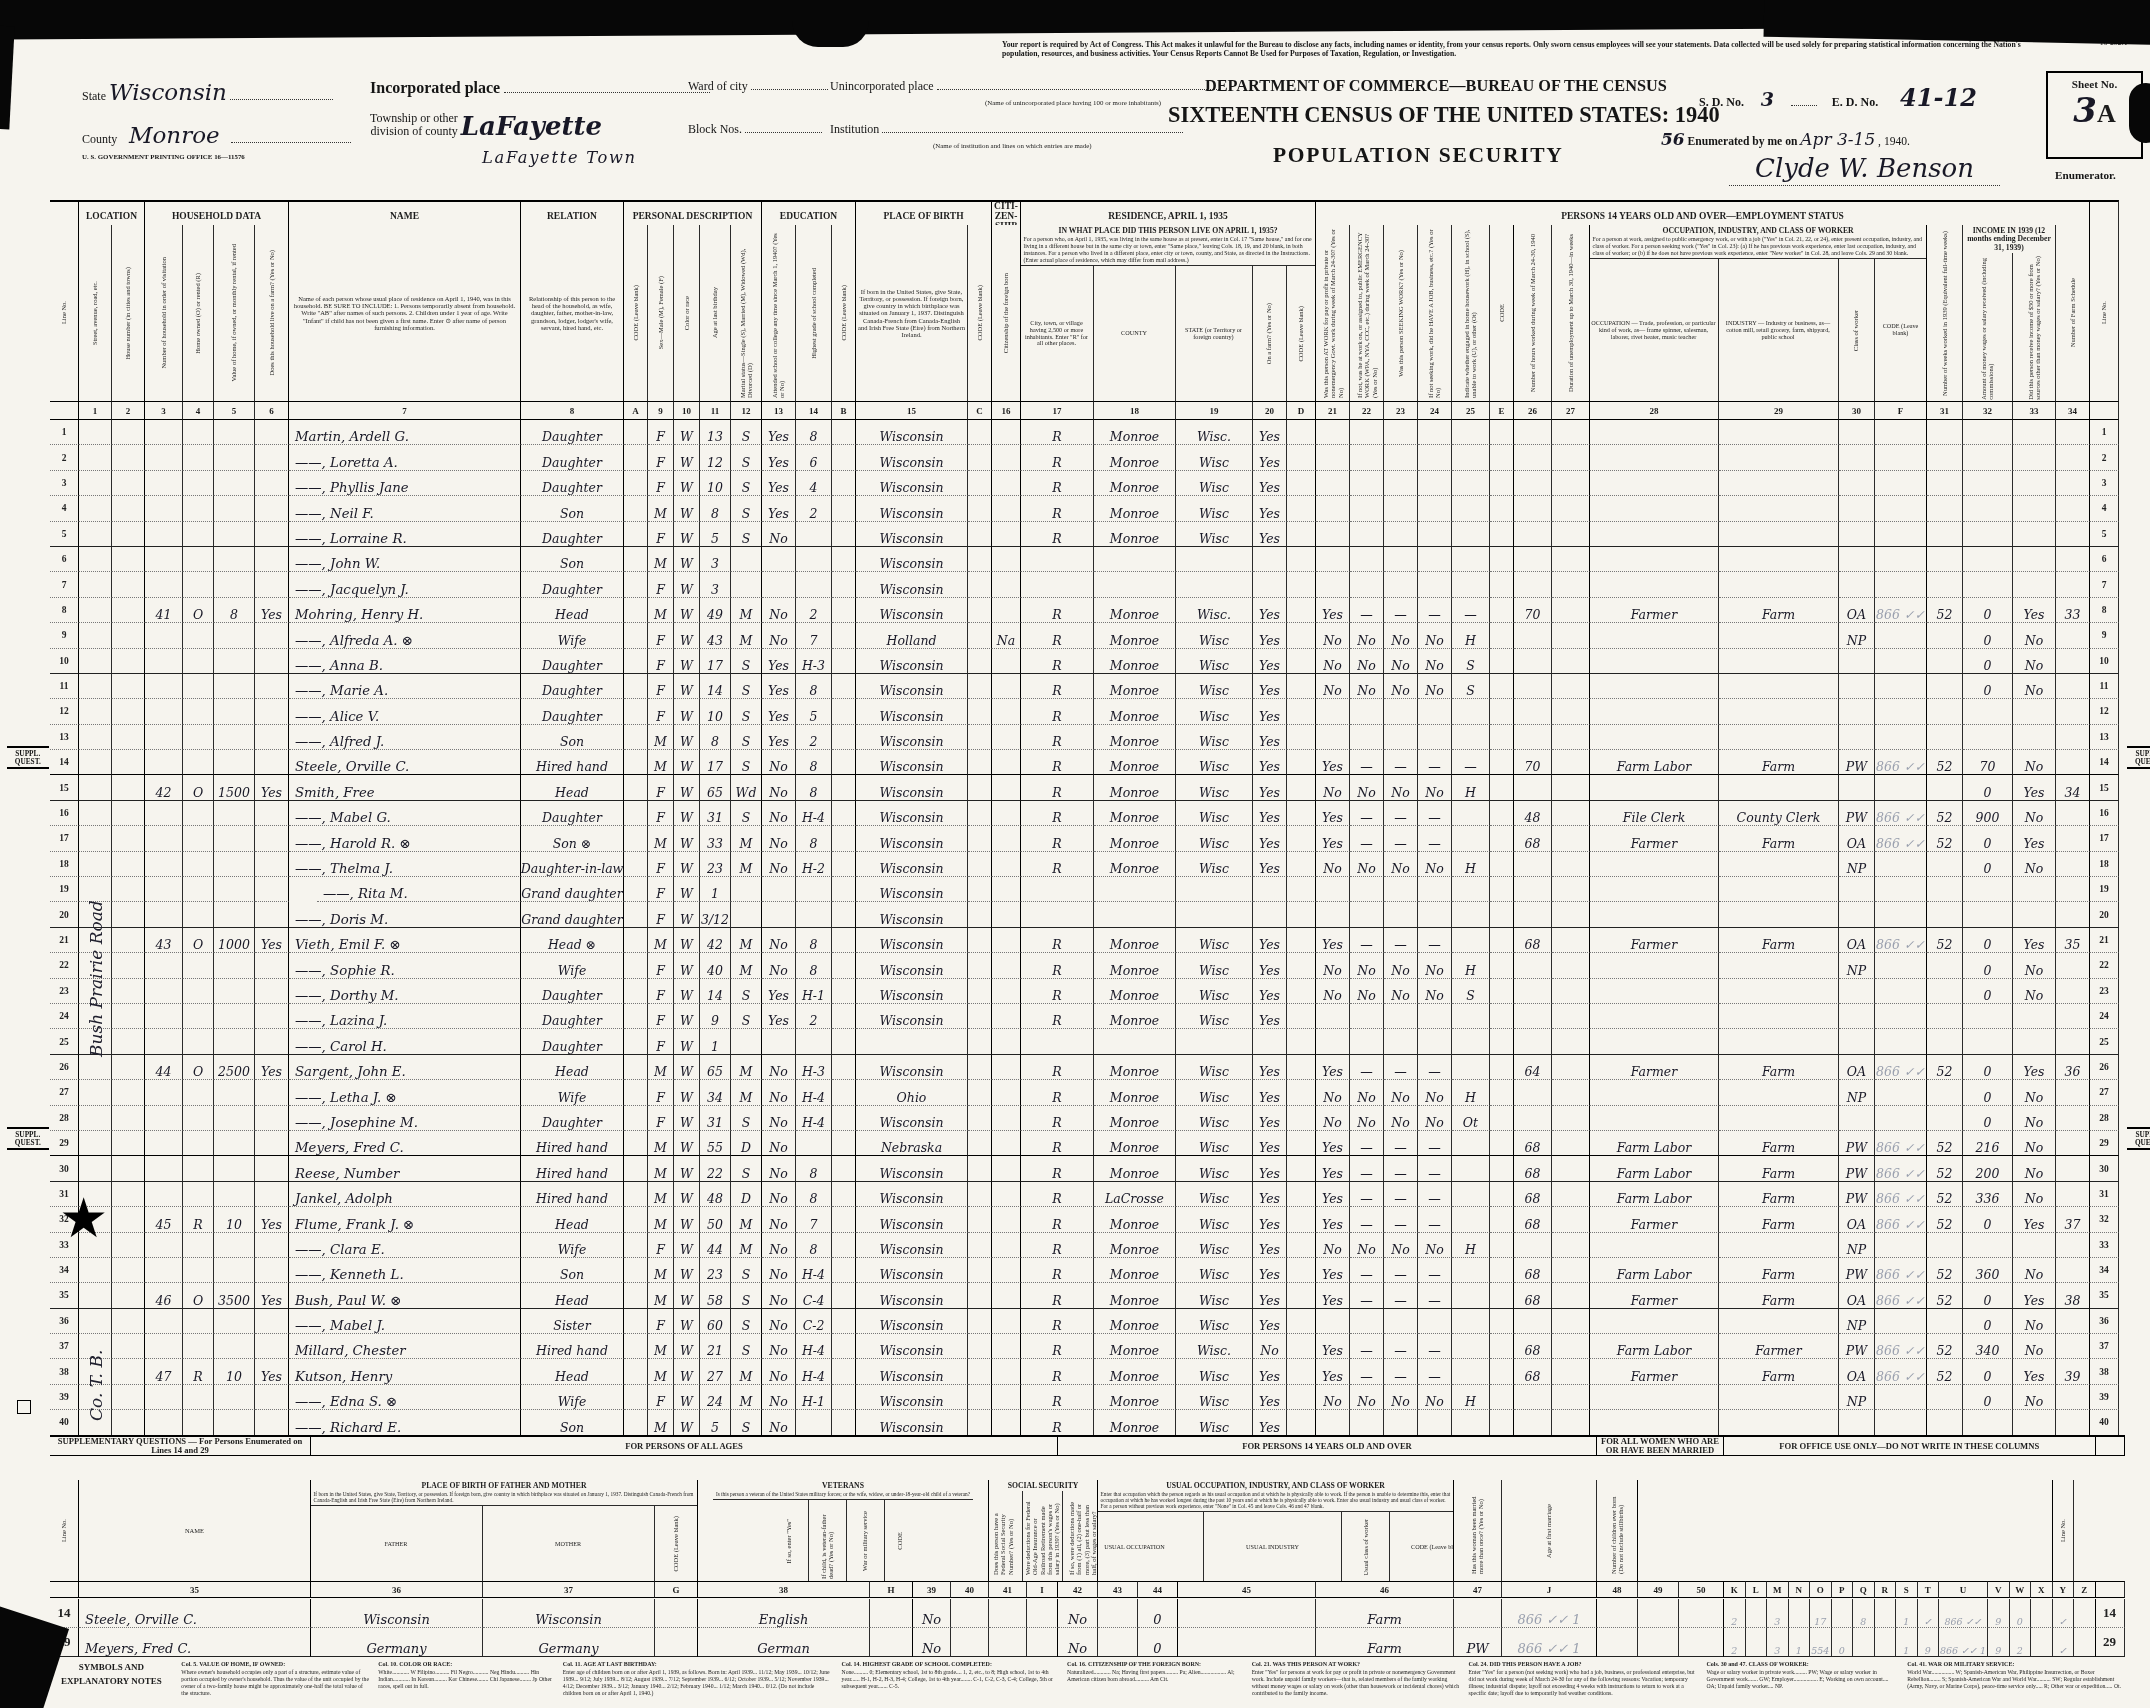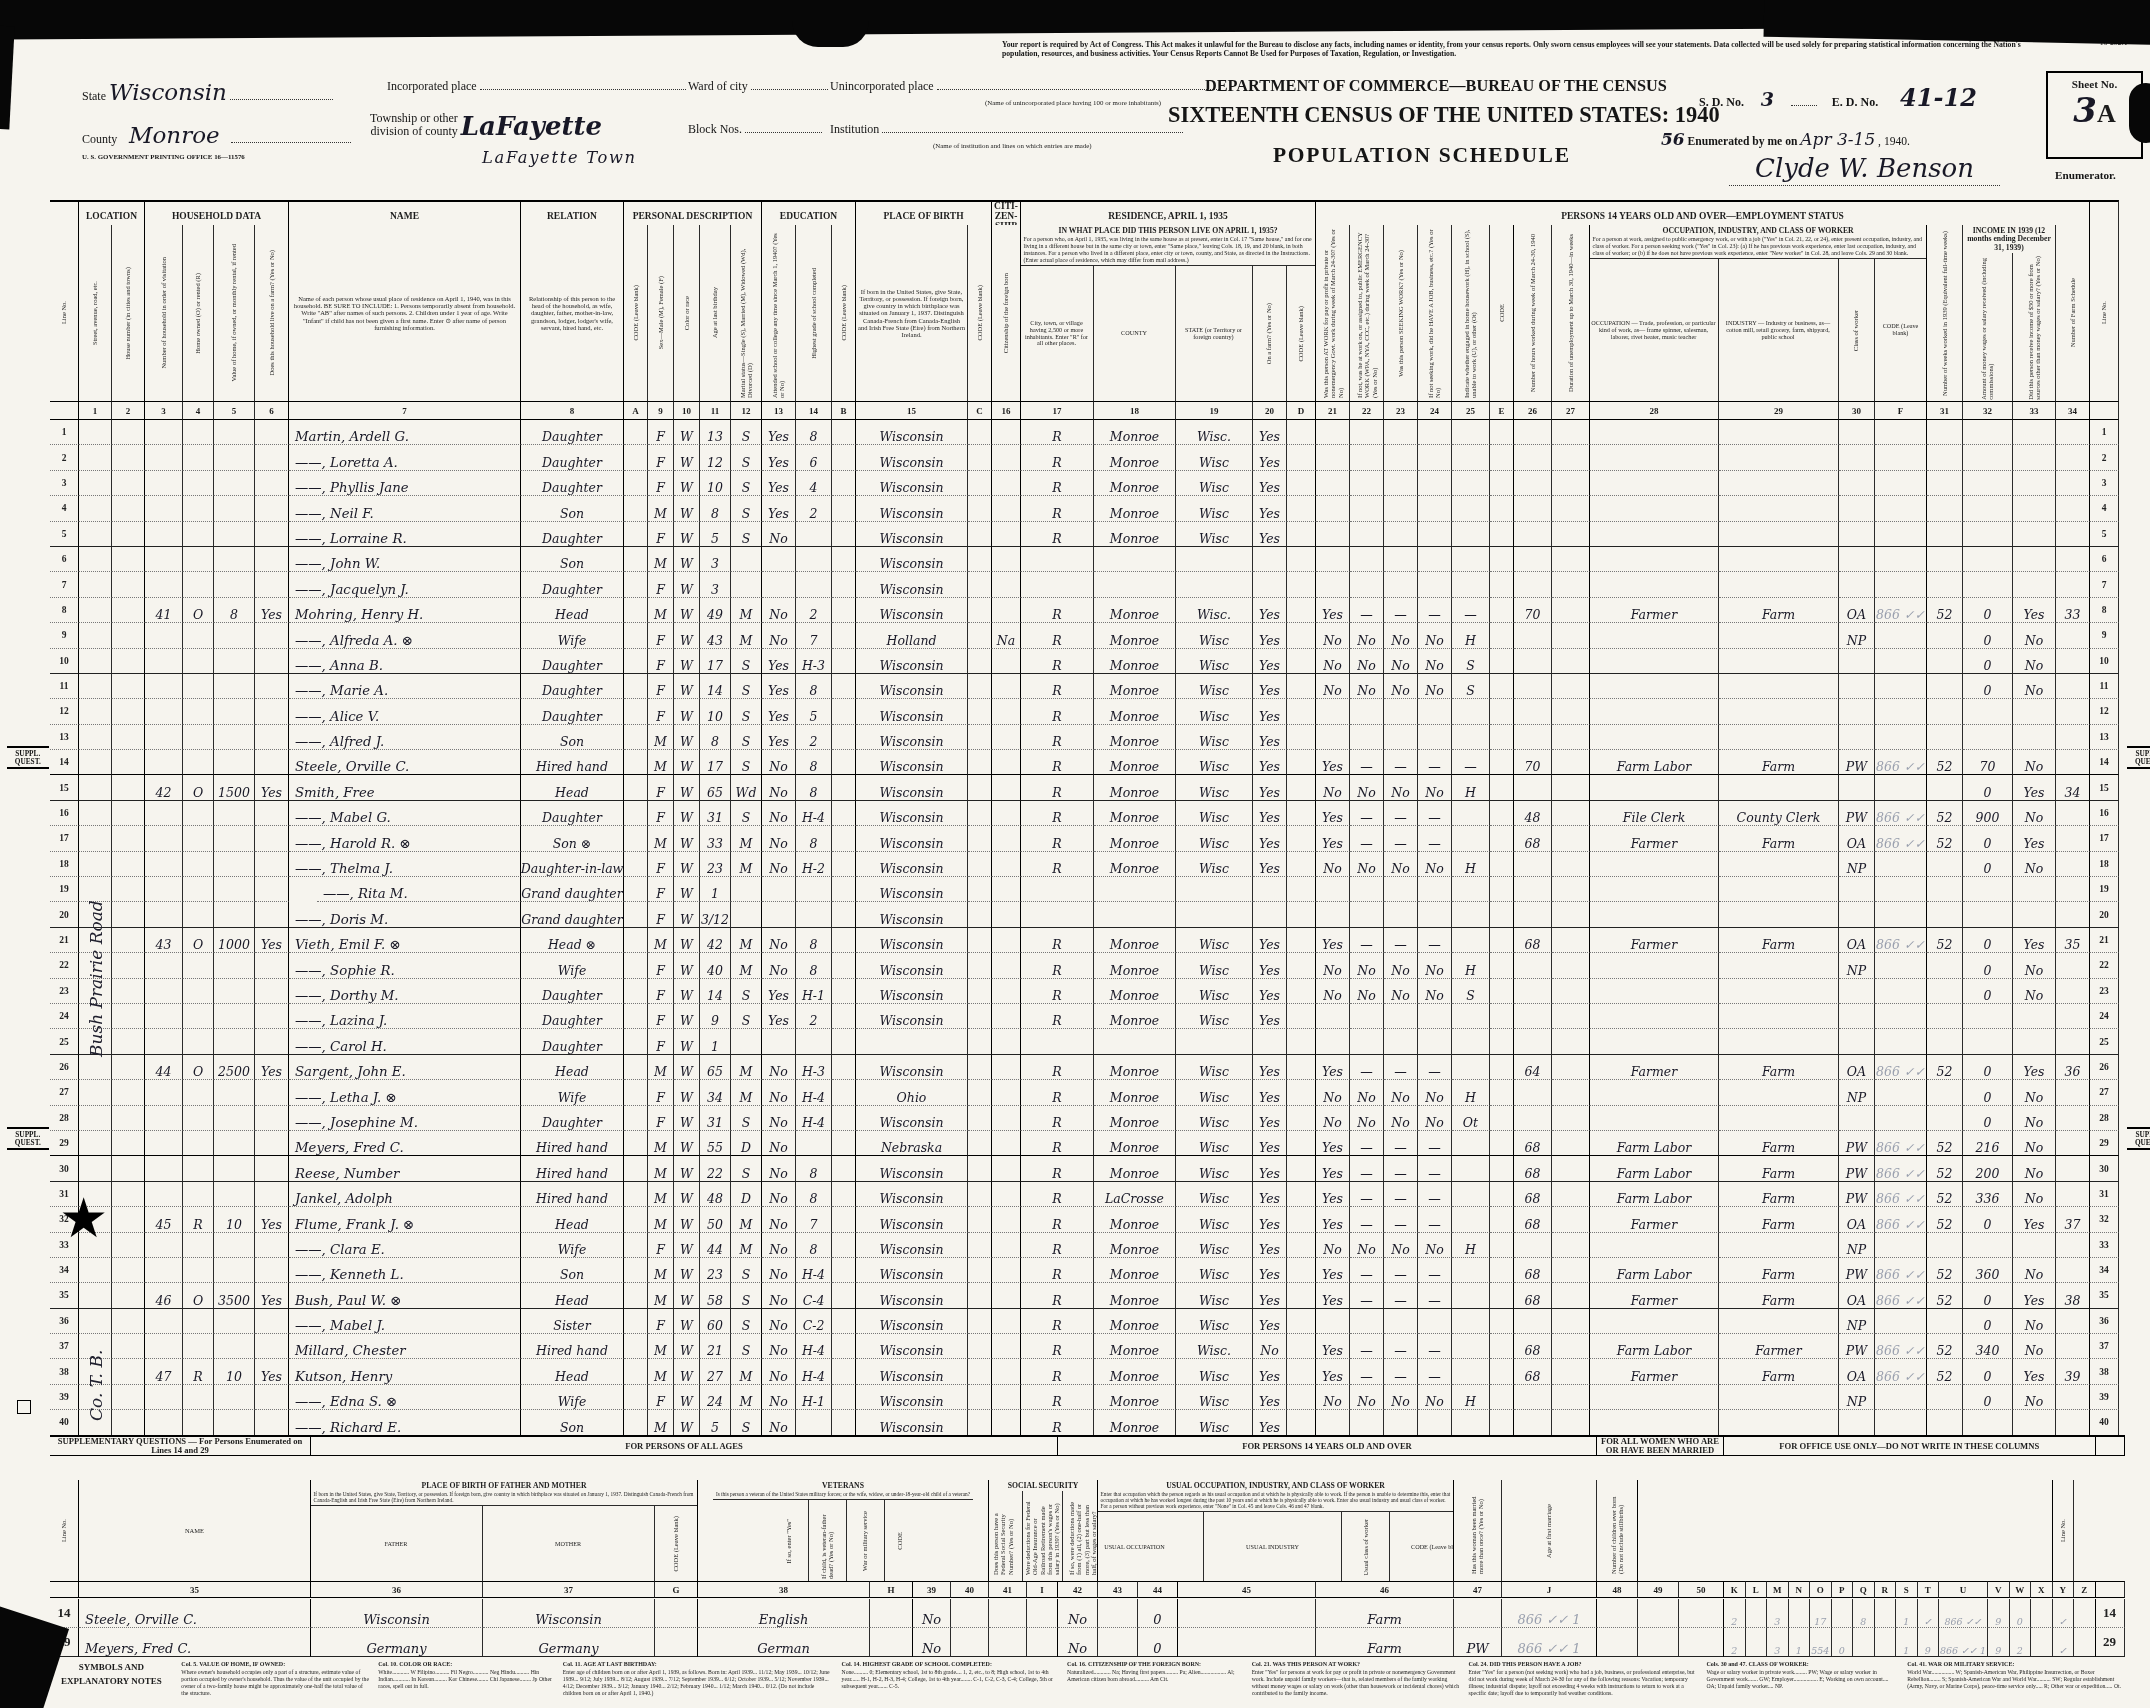--- a/index.html
+++ b/index.html
@@ -60,21 +60,21 @@
   <div class="torn" style="right:-26px;top:-8.6px;width:413px;height:50px;transform:rotate(1.2deg);"></div>
   <div class="torn" style="left:792px;top:20.6px;width:77px;height:26px;border-radius:0 0 34px 34px;"></div>
   <div class="torn" style="left:-6.9px;top:26px;width:19px;height:103px;transform:rotate(3deg);"></div>
   <div class="torn" style="left:-26px;bottom:-34px;width:77px;height:129px;transform:rotate(18deg);"></div>
   <div class="torn" style="right:-12px;top:83px;width:34px;height:60px;border-radius:17px;"></div>
 
   <div class="pr" style="right:24px;top:38px;font-size:7.7px;">16-252A</div>
   <div class="pr" style="left:1002px;top:40px;width:1024px;font-size:7.7px;font-weight:bold;line-height:1.2;text-align:left;">Your report is required by Act of Congress.  This Act makes it unlawful for the Bureau to disclose any facts, including names or identity, from your census reports.  Only sworn census employees will see your statements.  Data collected will be used solely for preparing statistical information concerning the Nation's population, resources, and business activities.  Your Census Reports Cannot Be Used for Purposes of Taxation, Regulation, or Investigation.</div>
   <div class="pr b" style="left:1205px;top:76px;font-size:16.3px;">DEPARTMENT OF COMMERCE—BUREAU OF THE CENSUS</div>
   <div class="pr b" style="left:1168px;top:102px;font-size:22.4px;">SIXTEENTH CENSUS OF THE UNITED STATES: 1940</div>
-  <div class="pr b" style="left:1273px;top:143px;font-size:21.5px;letter-spacing:1.7px;">POPULATION SCHEDULE</div>
+  <div class="pr b" style="left:1273px;top:143px;font-size:21.5px;letter-spacing:1.7px;">POPULATION SECURITY</div>
 
   <div class="pr" style="left:1699px;top:83px;font-size:12px;font-weight:bold;">
     <span>S. D. No.</span>
     <span class="hw" style="font-size:19px;padding:0 13.8px;">3</span>
     <span class="dots" style="width:26px;"></span>
     <span style="padding-left:12px;">E. D. No.</span>
     <span class="hw" style="font-size:24px;padding:0 6.9px;margin-left:12px;">41-12</span>
   </div>
   <div class="pr" style="left:1661px;top:129px;font-size:11.6px;">
     <span class="hw" style="font-size:17px;font-weight:bold;margin-top:24px;">56</span>
@@ -93,21 +93,21 @@
   <div class="pr" style="left:82px;top:79px;font-size:12px;">
     <span>State</span>
     <span class="hw" style="font-size:23px;">Wisconsin</span>
     <span class="dots" style="width:103px;"></span>
   </div>
   <div class="pr" style="left:82px;top:122px;font-size:12px;">
     <span>County</span>
     <span class="hw" style="font-size:23px;padding:0 8.6px;">Monroe</span>
     <span class="dots" style="width:120px;"></span>
   </div>
-  <div class="pr" style="left:387px;top:79px;font-size:12px;">
+  <div class="pr" style="left:370px;top:79px;font-size:16px;font-weight:bold;">
     <span>Incorporated place</span>
     <span class="dots" style="width:206px;"></span>
   </div>
   <div class="pr" style="left:370px;top:112px;font-size:12px;line-height:1.1;">
     <span style="display:inline-block;text-align:right;">
       <span>Township or other</span><br>
       <span>division of county</span>
     </span>
     <span class="hw" style="font-size:26px;font-weight:bold;">LaFayette</span>
   </div>

